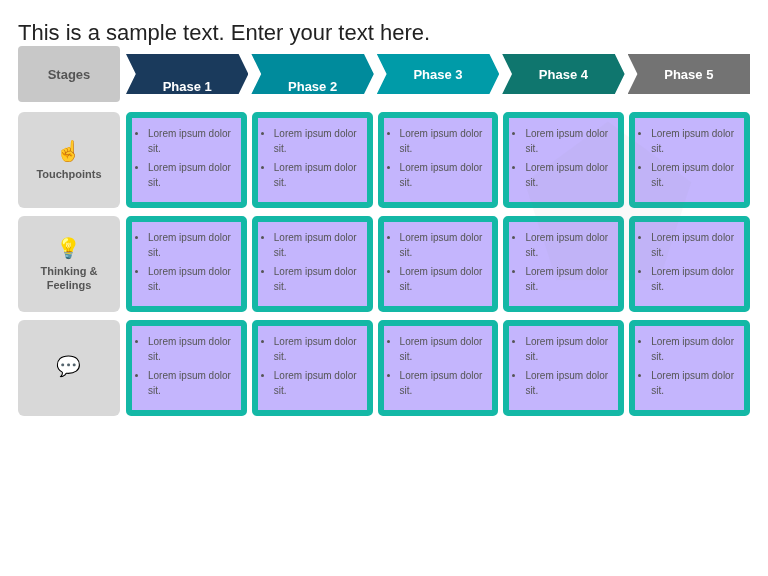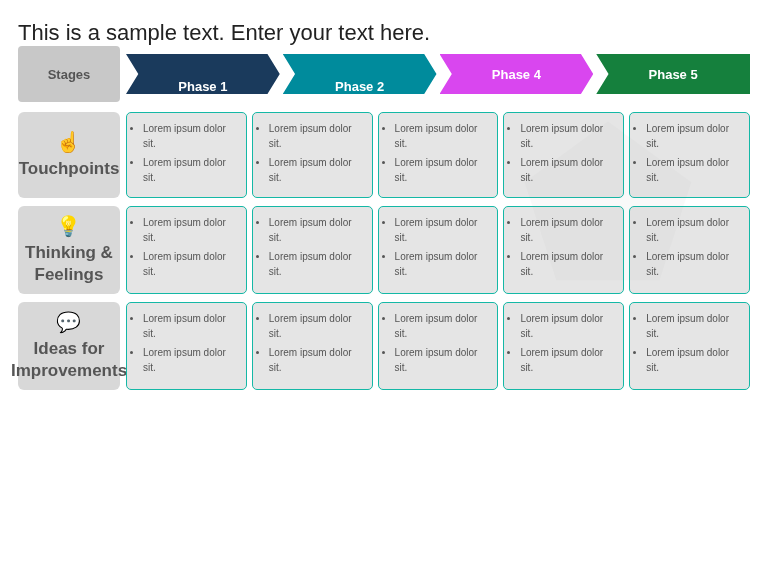--- a/index.html
+++ b/index.html
@@ -67,22 +67,22 @@
     }
 
     .arrow-item:last-of-type {
       clip-path: polygon(0% 0%, 100% 0%, 100% 100%, 0% 100%, 8% 50%);
       margin-right: 0;
     }
 
     .arrow-phase1 { background: #1a3a5c; align-items: flex-end; }
     .arrow-phase2 { background: #008b9c; align-items: flex-end; }
     .arrow-phase3 { background: #009ba8; }
-    .arrow-phase4 { background: #d946ef; }
-    .arrow-phase5 { background: #15803d; }
+    .arrow-phase4 { background: #0f766e; }
+    .arrow-phase5 { background: #737373; }
 
     
     .content-rows {
       display: flex;
       flex-direction: column;
       gap: 8px;
     }
 
     .content-row {
       display: flex;
@@ -104,36 +104,36 @@
       text-align: center;
     }
 
     .row-label .icon {
       font-size: 20px;
       color: #888;
       margin-bottom: 4px;
     }
 
     .row-label .label-text {
-      font-size: 17px;
+      font-size: 11px;
       color: #555;
       font-weight: 600;
       line-height: 1.3;
     }
 
     .content-cells {
       display: flex;
       flex: 1;
       gap: 5px;
     }
 
     .cell {
       flex: 1;
-      background: #e5e5e5;
-      border: 1px solid #14b8a6;
+      background: #c4b5fd;
+      border: 6px solid #14b8a6;
       border-radius: 5px;
       padding: 8px 8px 8px 14px;
       font-size: 10px;
       color: #444;
       line-height: 1.5;
     }
 
     .cell ul {
       list-style: disc;
       padding-left: 2px;
@@ -171,20 +171,23 @@
   <h1 class="main-title">This is a sample text. Enter your text here.</h1>
 
   <div class="header-row">
     <div class="stage-label">Stages</div>
     <div class="arrow-item arrow-phase1">
       <span>Phase 1</span>
     </div>
     <div class="arrow-item arrow-phase2">
       <span>Phase 2</span>
     </div>
+    <div class="arrow-item arrow-phase3">
+      <span>Phase 3</span>
+    </div>
     <div class="arrow-item arrow-phase4">
       <span>Phase 4</span>
     </div>
     <div class="arrow-item arrow-phase5">
       <span>Phase 5</span>
     </div>
   </div>
 
   <div class="content-rows">
 
@@ -262,21 +265,20 @@
             <li>Lorem ipsum dolor sit.</li>
             <li>Lorem ipsum dolor sit.</li>
           </ul>
         </div>
       </div>
     </div>
 
     <div class="content-row">
       <div class="row-label">
         <span class="icon">💬</span>
-        <span class="label-text">Ideas for<br>Improvements</span>
       </div>
       <div class="content-cells">
         <div class="cell">
           <ul>
             <li>Lorem ipsum dolor sit.</li>
             <li>Lorem ipsum dolor sit.</li>
           </ul>
         </div>
         <div class="cell">
           <ul>

